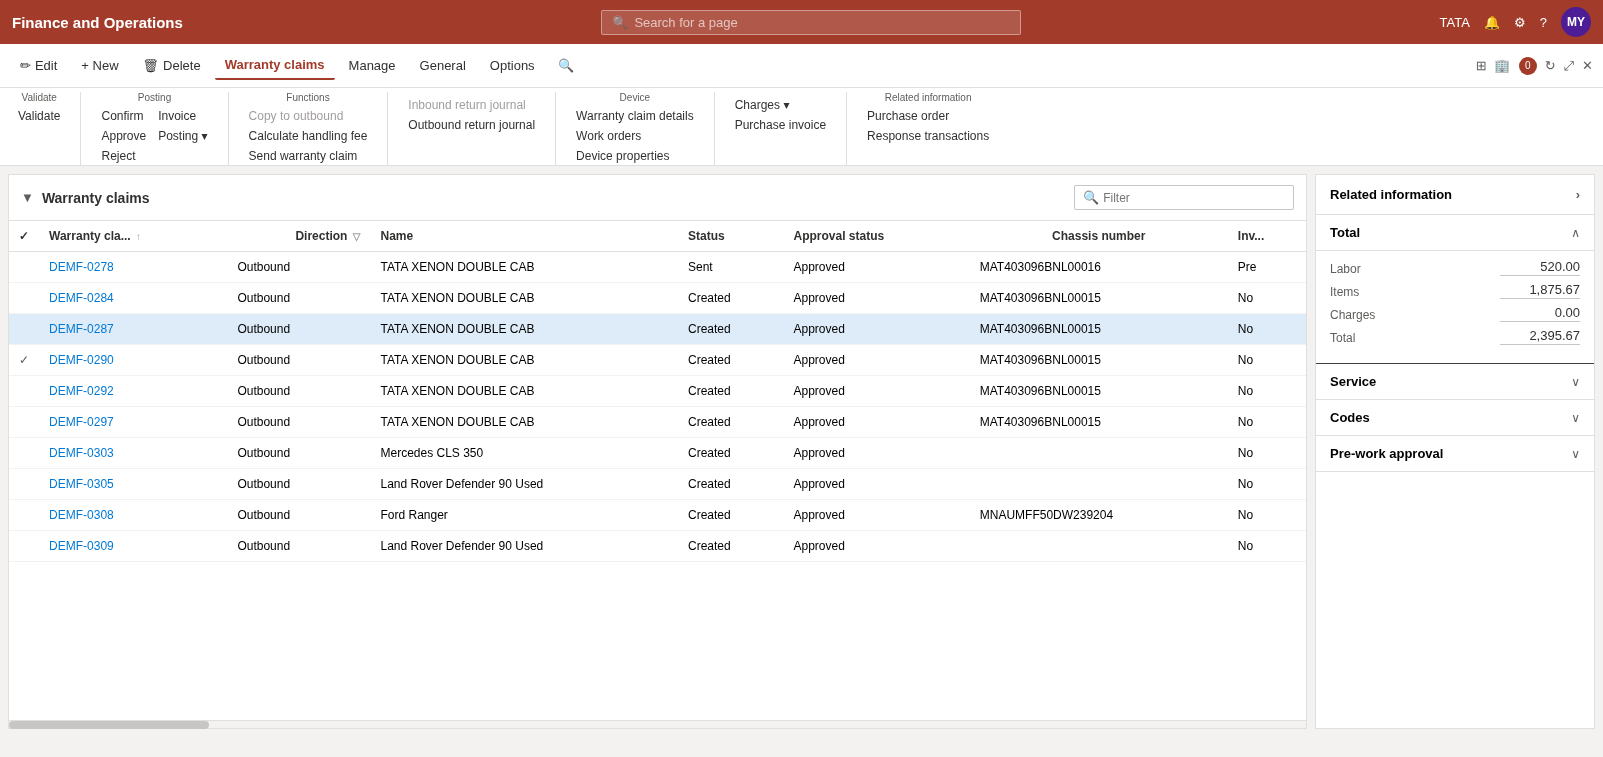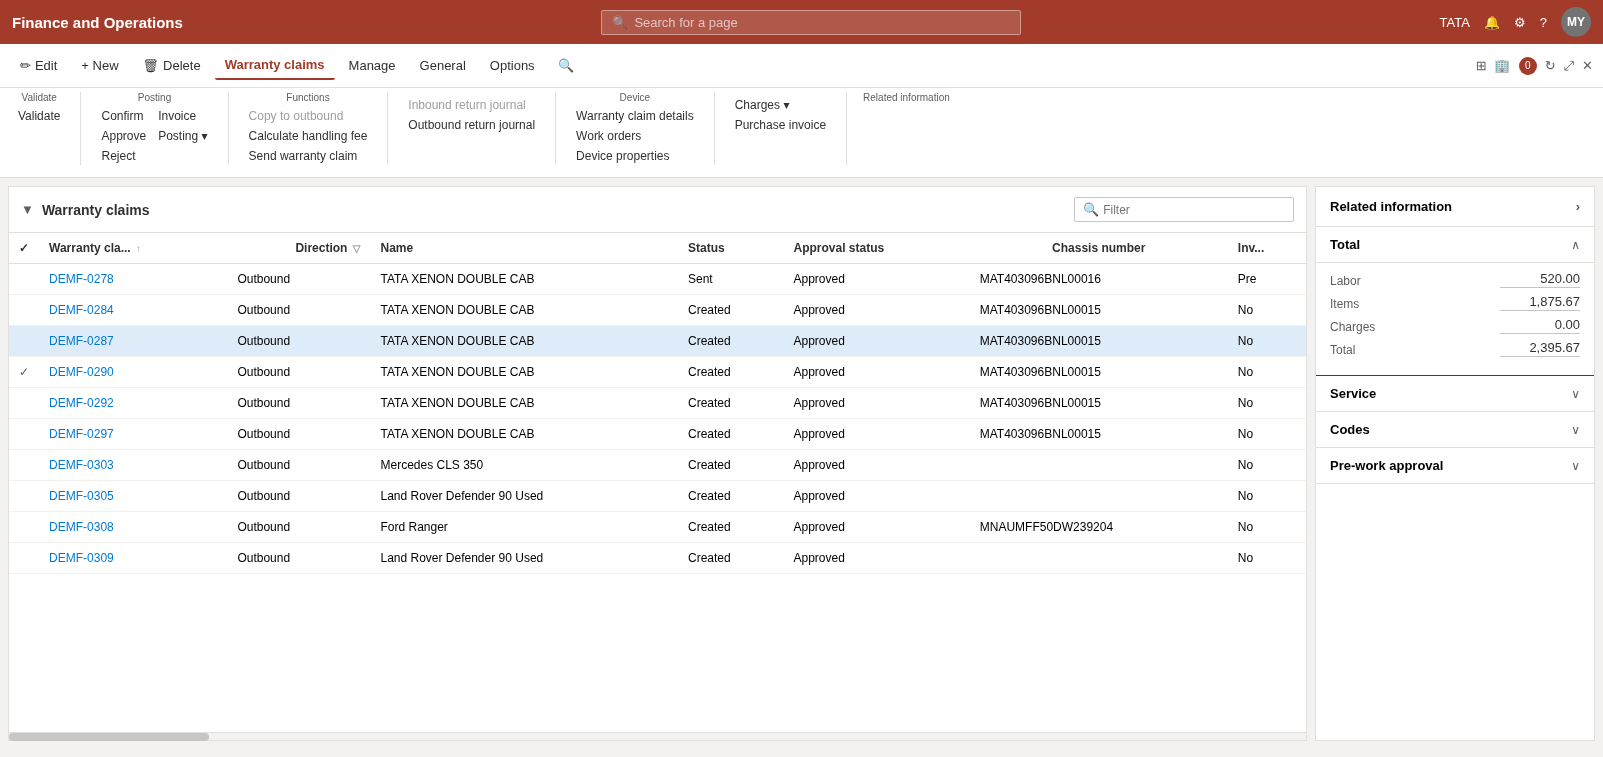--- a/index.html
+++ b/index.html
@@ -40,21 +40,21 @@
       font-size: 13px;
     }
     .search-box input::placeholder { color: rgba(255,255,255,0.65); }
     .top-bar-right {
       display: flex;
       align-items: center;
       gap: 14px;
       font-size: 13px;
     }
     .top-bar-right .user-badge {
-      background: #737373;
+      background: #4c1d95;
       border-radius: 50%;
       width: 30px; height: 30px;
       display: flex; align-items: center; justify-content: center;
       font-weight: 700; font-size: 12px;
     }
 
     
     .action-bar {
       background: white;
       border-bottom: 1px solid #e1dfdd;
@@ -86,21 +86,21 @@
       display: flex;
       align-items: center;
       gap: 8px;
       color: #605e5c;
     }
 
     
     .ribbon {
       background: white;
       border-bottom: 1px solid #e1dfdd;
-      padding: 4px 10px 12px 10px;
+      padding: 4px 10px 0 10px;
       display: flex;
       gap: 0;
     }
     .ribbon-group {
       display: flex;
       flex-direction: column;
       padding: 0 16px;
       border-right: 1px solid #e1dfdd;
     }
     .ribbon-group:first-child { padding-left: 4px; }
@@ -373,20 +373,26 @@
     <div class="ribbon-items">
       <div class="ribbon-col">
         <button class="ribbon-btn">Charges ▾</button>
         <button class="ribbon-btn">Purchase invoice</button>
       </div>
     </div>
   </div>
 
   <div class="ribbon-group">
     <div class="ribbon-group-title">Related information</div>
+    <div class="ribbon-items">
+      <div class="ribbon-col">
+        <button class="ribbon-btn">Purchase order</button>
+        <button class="ribbon-btn">Response transactions</button>
+      </div>
+    </div>
   </div>
 </div>
 
 <div class="main-area">
 
   <div class="list-panel">
     <div class="list-header">
       <span style="color:#605e5c;cursor:pointer">▼</span>
       <span class="list-title">Warranty claims</span>
       <div class="filter-input" style="margin-left:auto;">

